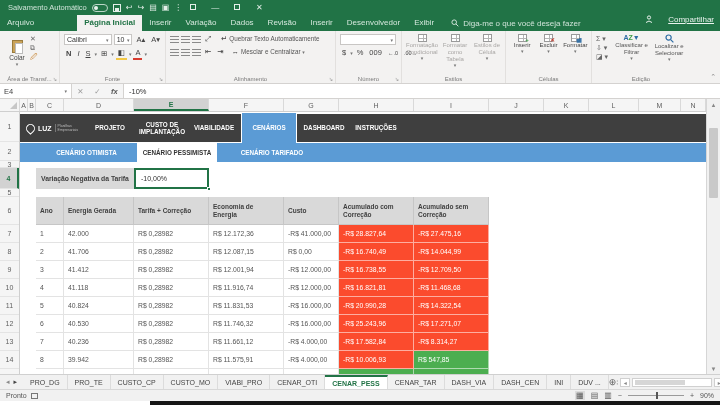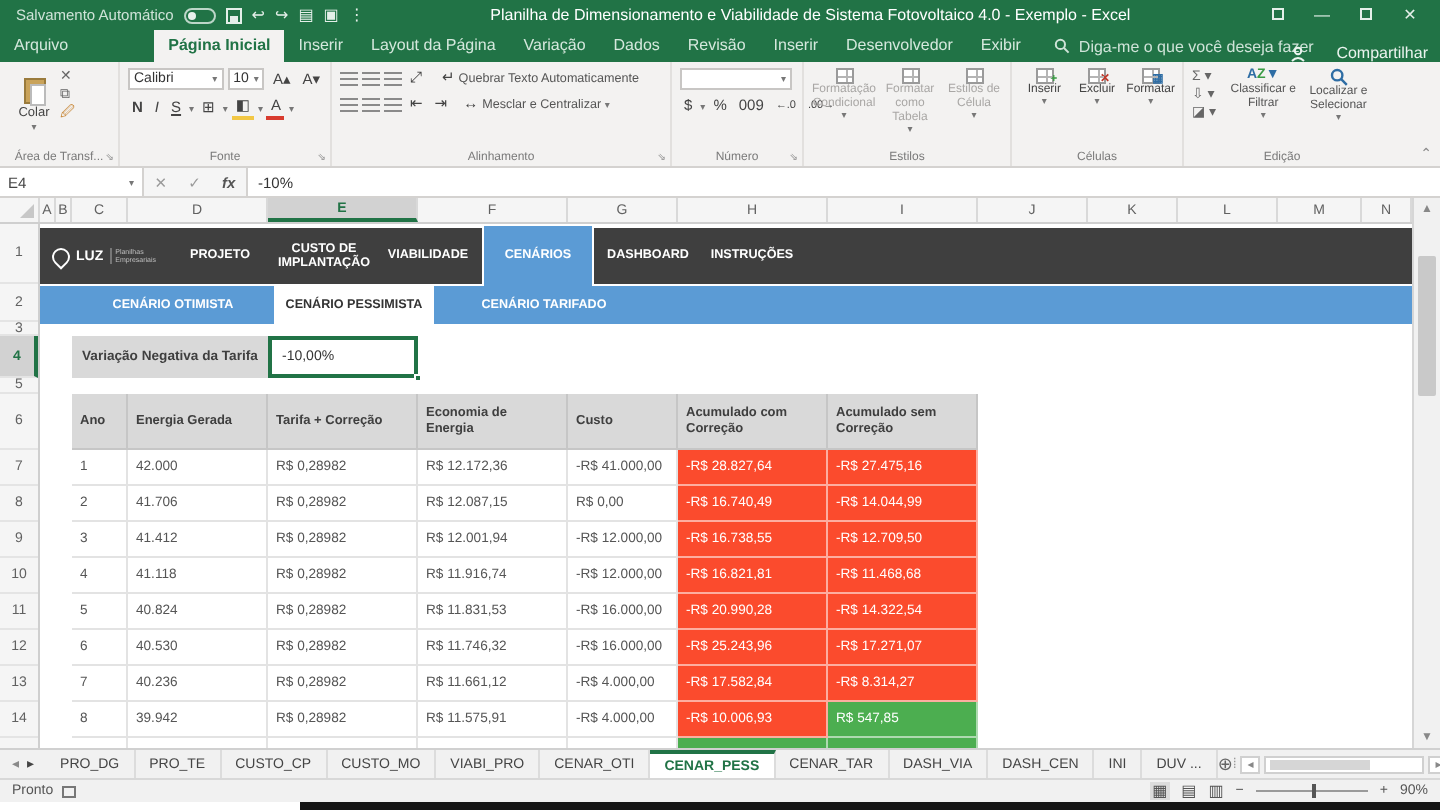--- a/index.html
+++ b/index.html
@@ -18,21 +18,21 @@
   .tb-title{flex:1;text-align:center;font-size:8px;color:#fff;white-space:nowrap;overflow:hidden;}
   .tb-right{display:flex;align-items:center;gap:0;padding-right:4px;}
   .winbtn{width:22px;text-align:center;font-size:8px;color:#e4efe9;cursor:default;}
   .icon-box{display:inline-block;width:6px;height:6px;border:1px solid #e4efe9;}
 
   
   .menubar{top:15px;left:0;width:720px;height:16px;background:#217346;display:flex;align-items:stretch;font-size:8px;color:#d5e8dd;}
   .mtab{padding:0 7px;line-height:16px;white-space:nowrap;}
   .mtab.active{background:#f3f2f1;color:#217346;font-weight:bold;margin-left:36px;}
   .searchwrap{display:flex;align-items:center;gap:4px;margin-left:10px;color:#cfe3d8;white-space:nowrap;}
-  .sharewrap{position:absolute;right:6px;top:15px;height:16px;display:flex;align-items:flex-end;gap:15px;color:#eaf3ee;font-size:8px;}
+  .sharewrap{position:absolute;right:6px;top:15px;height:16px;display:flex;align-items:flex-start;gap:15px;color:#eaf3ee;font-size:8px;text-decoration:underline;}
 
   
   .ribbon{top:31px;left:0;width:720px;height:53px;background:#f3f2f1;border-bottom:1px solid #d4d2d0;display:flex;}
   .rgroup{position:relative;height:100%;border-right:1px solid #e2e0de;padding:3px 3px 11px 4px;}
   .glabel{position:absolute;bottom:1px;left:0;width:100%;text-align:center;font-size:6px;color:#7a7a7a;white-space:nowrap;}
   .launcher{position:absolute;bottom:1px;right:2px;font-size:5px;color:#8a8a8a;}
   .rbig{display:inline-flex;flex-direction:column;align-items:center;justify-content:center;width:26px;height:38px;font-size:6.5px;color:#444;}
   .icon-clip{width:11px;height:13px;background:#c9a35a;border:1px solid #9a7b3c;position:relative;margin-bottom:1px;}
   .icon-clip:after{content:"";position:absolute;left:2px;top:2px;width:6px;height:9px;background:#fff;border:1px solid #bbb;}
   .rstack{display:flex;flex-direction:column;justify-content:flex-start;gap:2px;padding-top:1px;}
@@ -140,35 +140,33 @@
       <span class="toggle">
           <span class="knob"></span>
         </span>
       <span class="icon-floppy"></span>
       <span class="tbicon">↩</span>
       <span class="tbicon">↪</span>
       <span class="tbicon">▤</span>
       <span class="tbicon">▣</span>
       <span class="tbicon">⋮</span>
     </div>
-    <div class="tb-title">Planilha de Dimensionamento e Viabilidade de Sistema Fotovoltaico 4.0 - Exemplo - Excel</div>
     <div class="tb-right">
       <span class="winbtn"><span class="icon-box"></span></span>
       <span class="winbtn">—</span>
       <span class="winbtn"><span class="icon-box"></span></span>
       <span class="winbtn">✕</span>
     </div>
   </div>
 
   <div class="abs menubar">
     <div id="menuTabs" style="display:flex;">
         <div class="mtab">Arquivo</div>
         <div class="mtab active">Página Inicial</div>
         <div class="mtab">Inserir</div>
-        <div class="mtab">Layout da Página</div>
         <div class="mtab">Variação</div>
         <div class="mtab">Dados</div>
         <div class="mtab">Revisão</div>
         <div class="mtab">Inserir</div>
         <div class="mtab">Desenvolvedor</div>
         <div class="mtab">Exibir</div>
       </div>
     <div class="searchwrap">
       <svg width="8" height="8">
           <circle cx="3.2" cy="3.2" r="2.3" fill="none" stroke="#cfe3d8" stroke-width="1"></circle>

